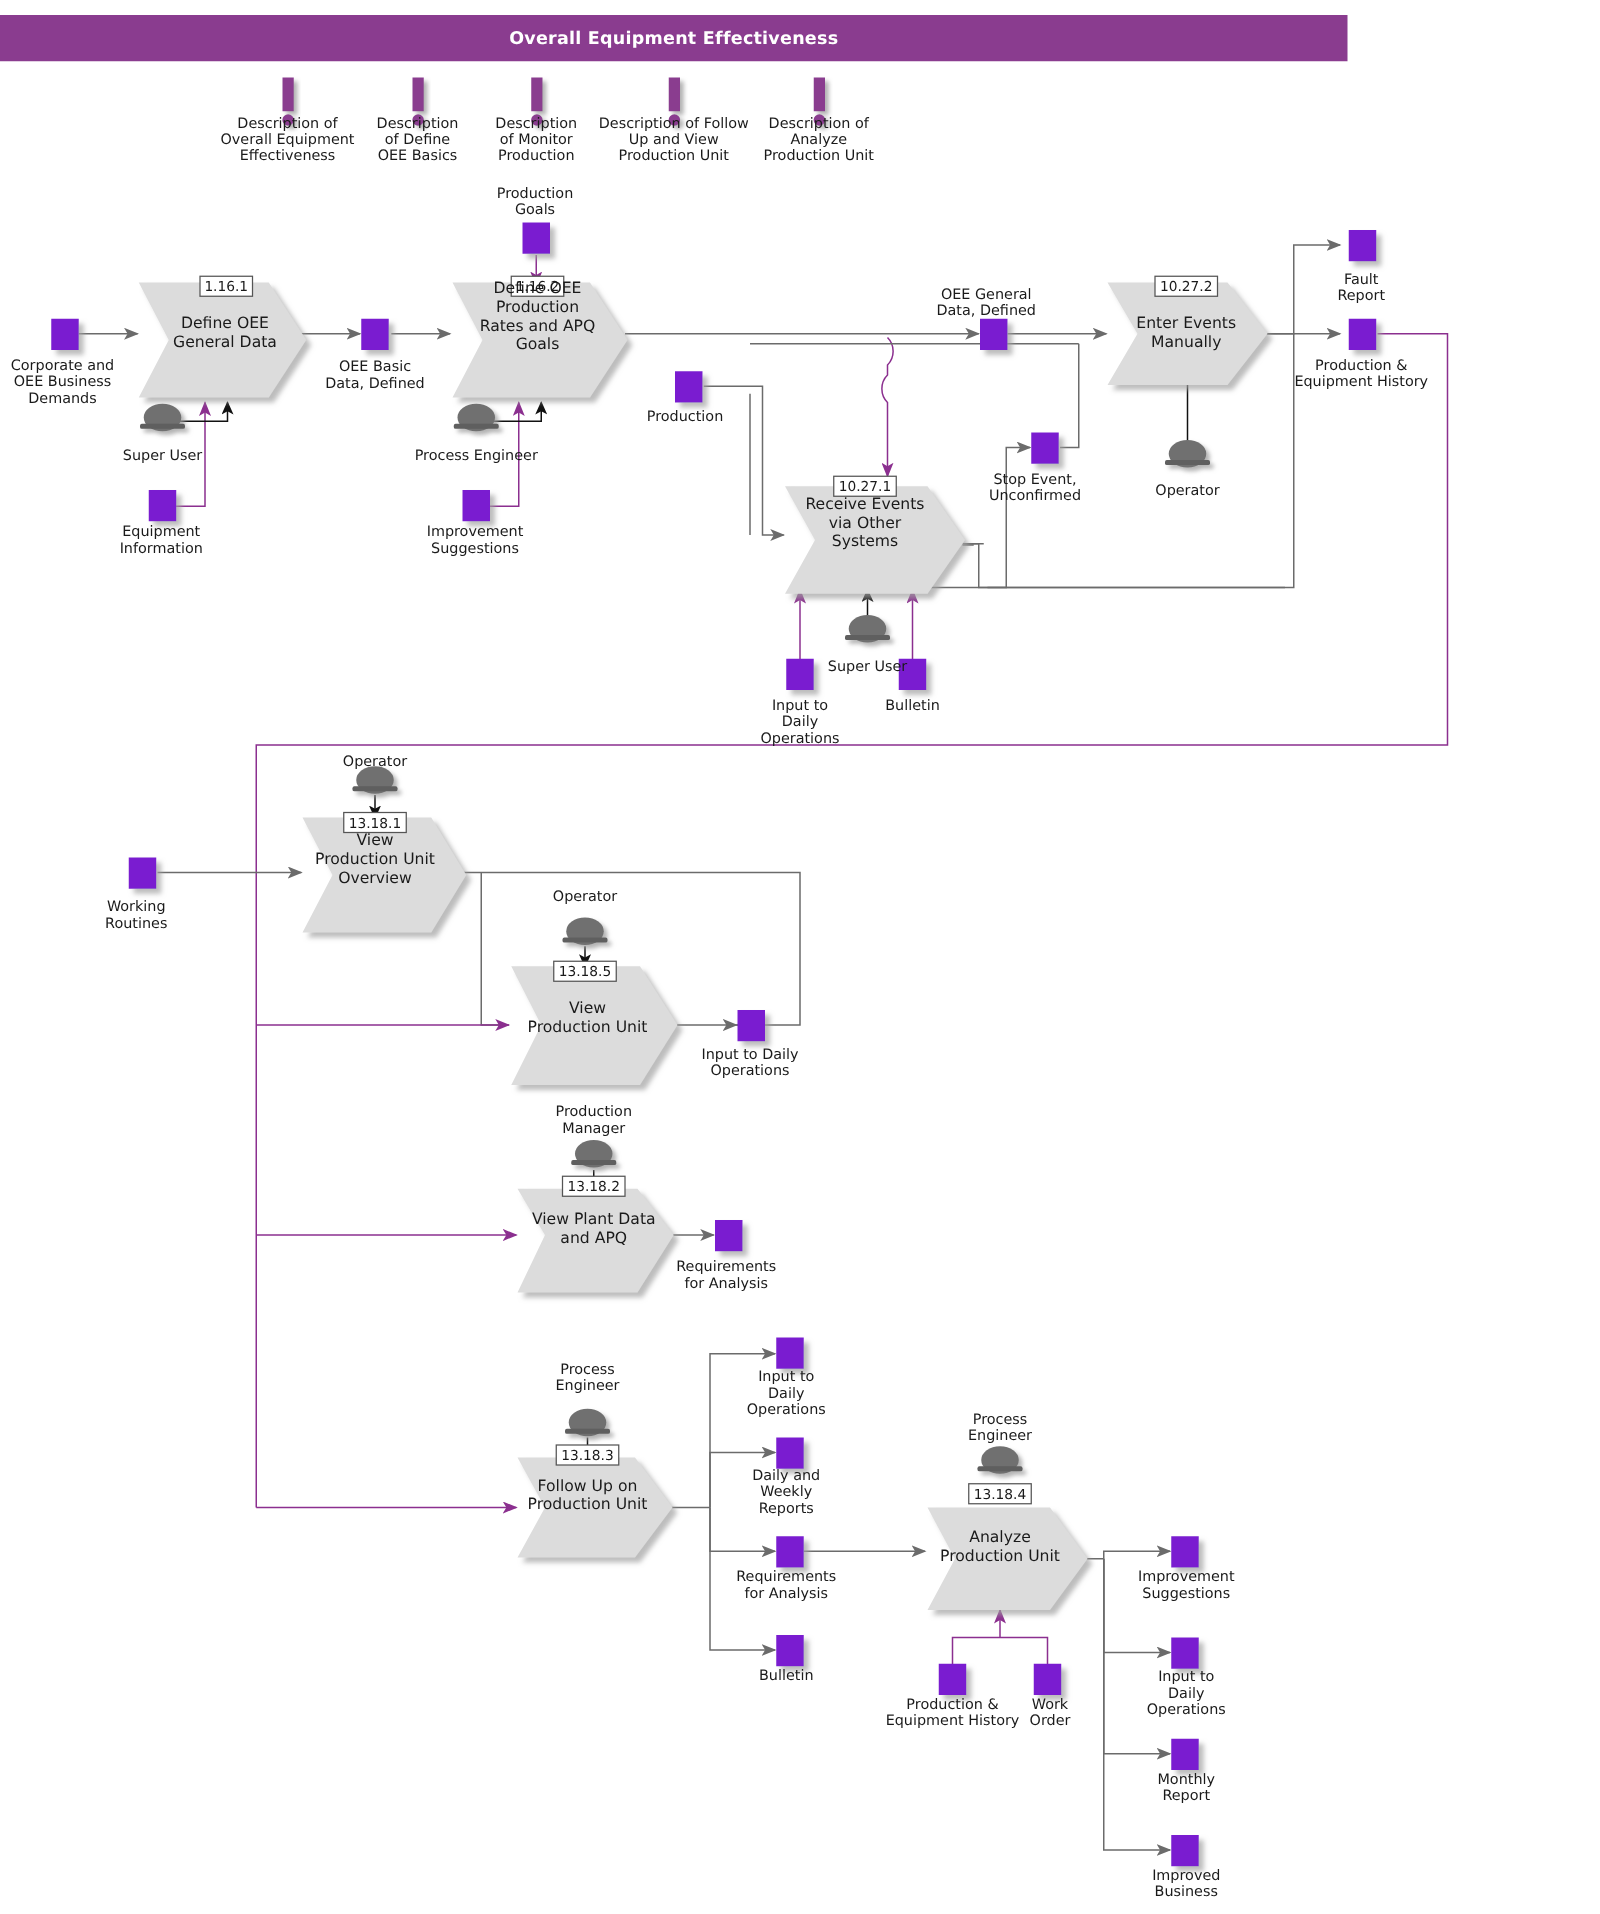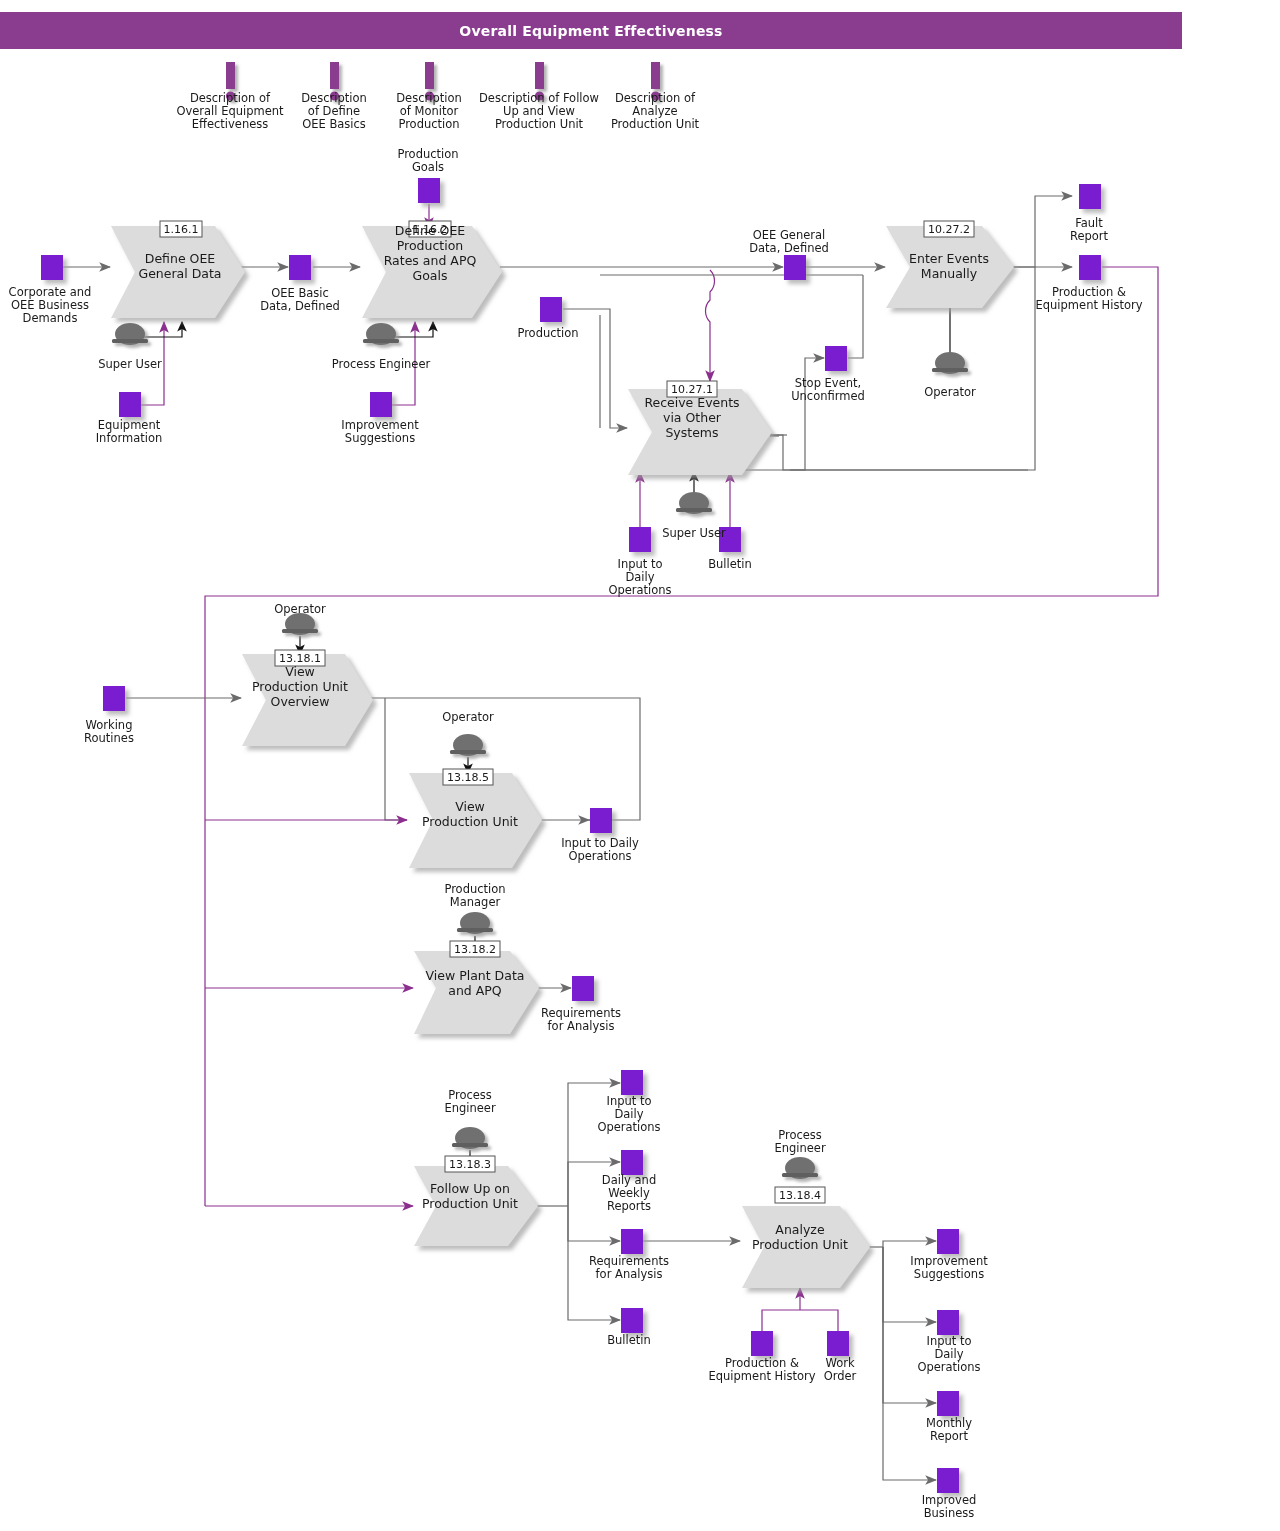--- a/index.html
+++ b/index.html
@@ -1,18 +1,18 @@
 <!DOCTYPE html>
 <html><head>
 <meta charset="utf-8">
 <style>
   html,body{margin:0;padding:0;background:#ffffff;}
   body{font-family:"DejaVu Sans","Liberation Sans",sans-serif;}
   #canvas{position:relative;width:1280px;height:1531px;background:#fff;overflow:hidden;}
-  .title-bar{position:absolute;left:0;top:12px;width:1182px;height:37px;background:#8a3c8f;
+  .title-bar{position:absolute;left:0;top:12px;width:1078px;height:37px;background:#8a3c8f;
     color:#fff;font-size:14px;font-weight:bold;display:flex;align-items:center;justify-content:center;
     letter-spacing:.2px;}
   svg.layer{position:absolute;left:0;top:0;width:1280px;height:1531px;}
   text{font-family:"DejaVu Sans","Liberation Sans",sans-serif;fill:#1a1a1a;}
   .lbl{font-size:11.5px;}
   .pnum{font-size:11px;}
   .ptxt{font-size:12.5px;}
 </style>
 </head>
 <body>

